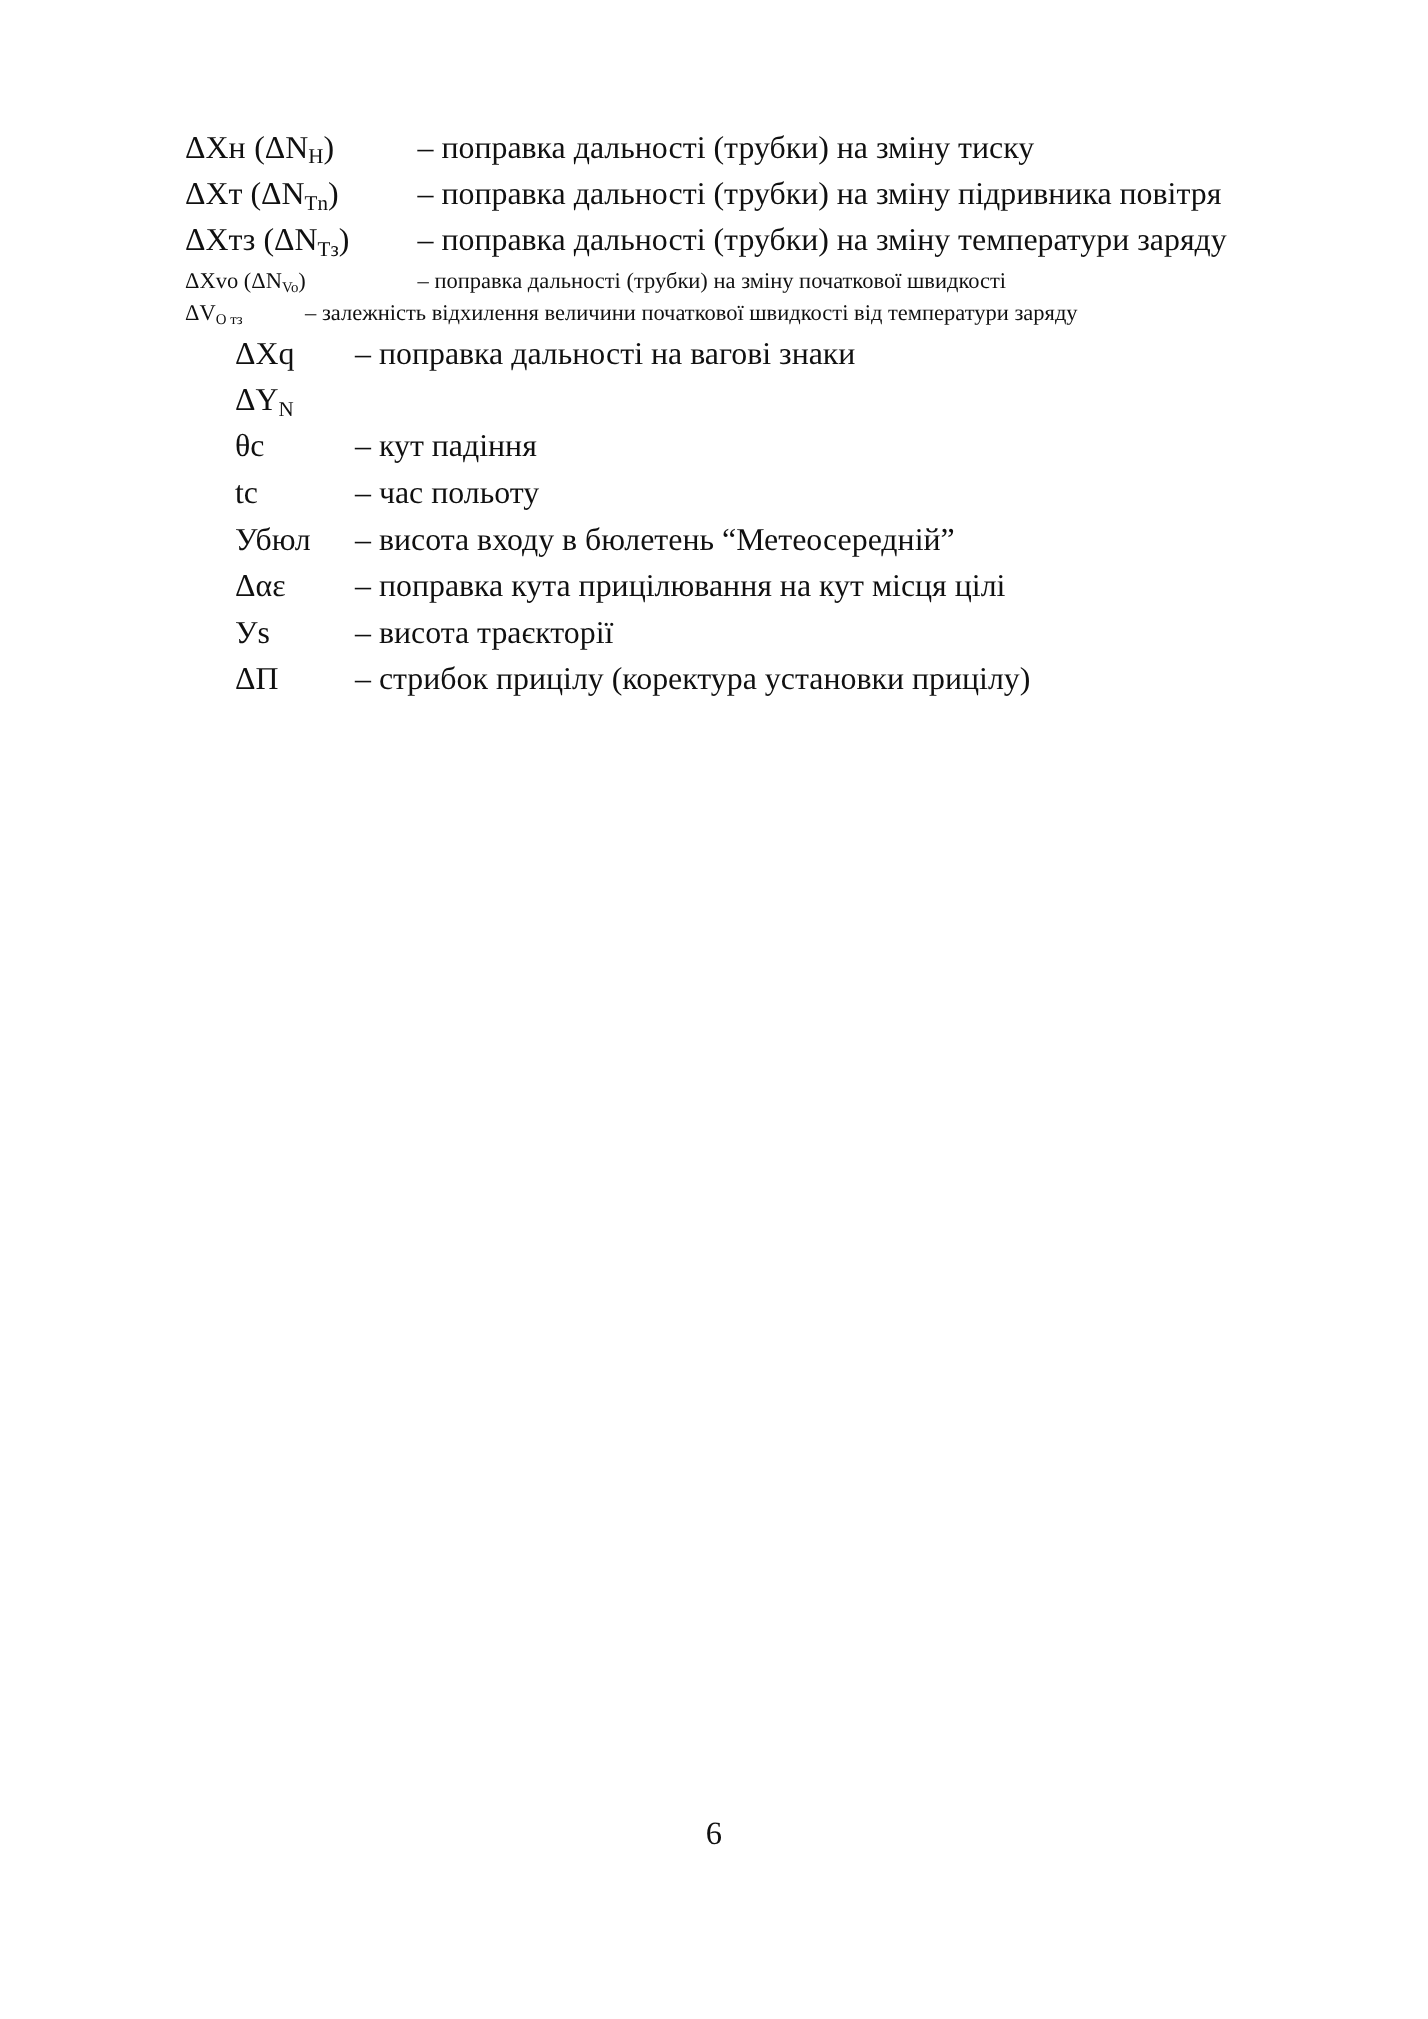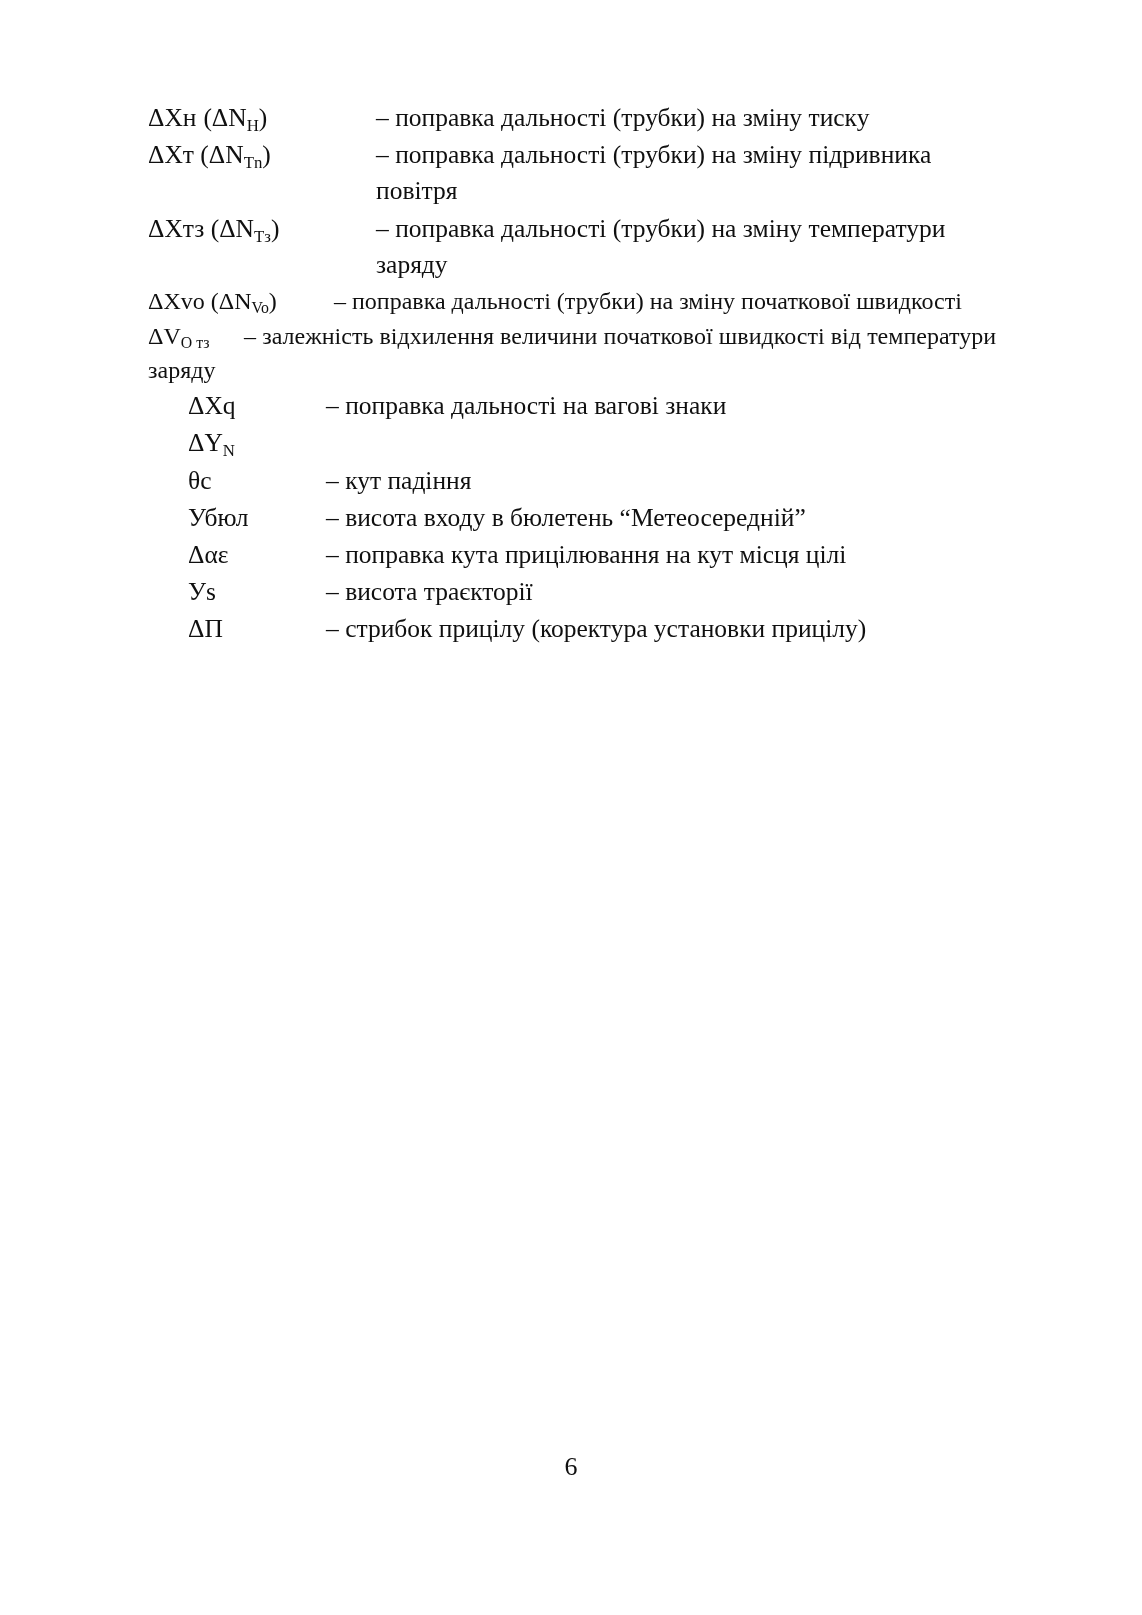--- a/index.html
+++ b/index.html
@@ -23,34 +23,33 @@
     width: 848px;
   }
 
   
   .defrow {
     display: flex;
     align-items: baseline;
     font-size: 25.5px;
     line-height: 1.42;
     margin: 0 0 1px 0;
-    gap: 42px;
   }
   .term {
     flex: 0 0 auto;
     white-space: nowrap;
   }
   .term-w1 { width: 186px; }   
   .term-w2 { width: 96px; margin-left: 40px; }    
   .desc {
     flex: 1 1 auto;
   }
   
   .just {
-    font-size: 24px;
+    font-size: 18px;
     line-height: 1.42;
     text-align: justify;
     text-align-last: left;
     margin: 0 0 1px 0;
   }
   .just .lead {
     display: inline-block;
   }
   .lead-vo {
     min-width: 96px;
@@ -107,20 +106,24 @@
 
     <div class="defrow">
       <span class="term term-w2">ΔY<sub>N</sub></span>
     </div>
 
     <div class="defrow">
       <span class="term term-w2">θc</span>
       <span class="desc"><span>–</span>&nbsp;<span>кут падіння</span></span>
     </div>
 
+    <div class="defrow">
+      <span class="term term-w2">tc</span>
+      <span class="desc"><span>–</span>&nbsp;<span>час польоту</span></span>
+    </div>
 
     <div class="defrow">
       <span class="term term-w2">Убюл</span>
       <span class="desc"><span>–</span>&nbsp;<span>висота входу в бюлетень “Метеосередній”</span></span>
     </div>
 
     <div class="defrow">
       <span class="term term-w2">Δαε</span>
       <span class="desc"><span>–</span>&nbsp;<span>поправка кута прицілювання на кут місця цілі</span></span>
     </div>

